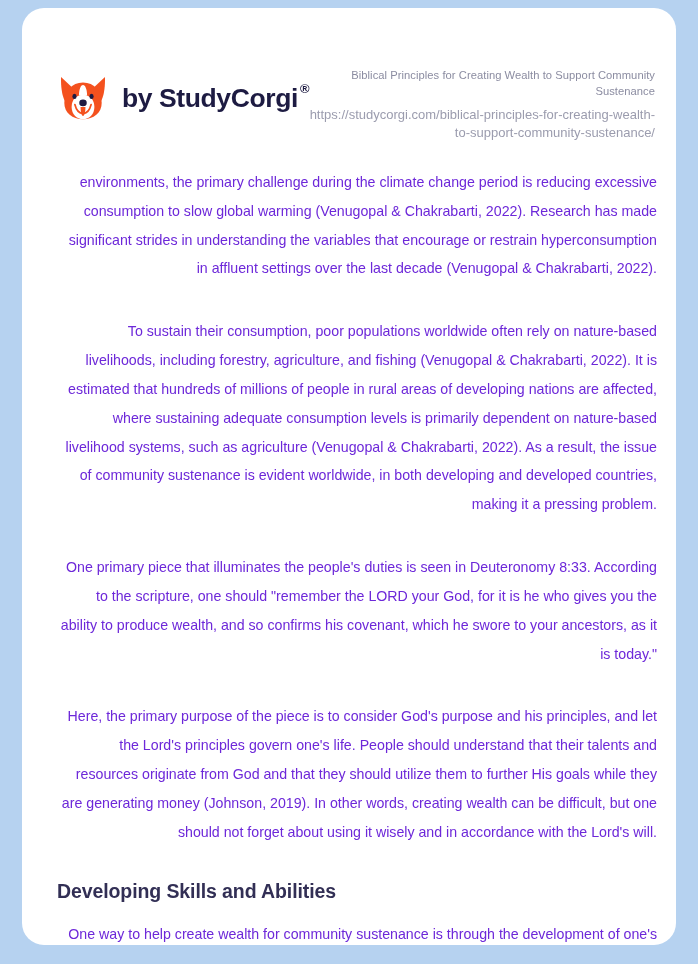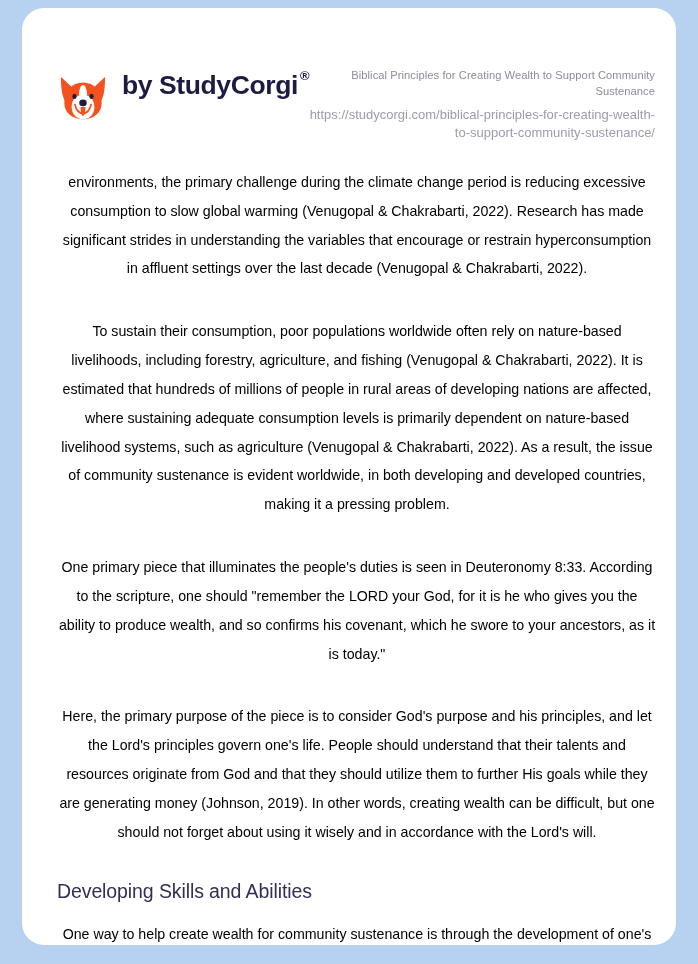--- a/index.html
+++ b/index.html
@@ -34,21 +34,21 @@
     top: 0;
     width: 654px;
     height: 150px;
   }
 
   .brand {
     position: absolute;
     left: 35px;
     top: 64px;
     display: flex;
-    align-items: flex-start;
+    align-items: center;
   }
 
   .corgi-logo {
     width: 52px;
     height: 52px;
     display: block;
     flex: none;
   }
 
   .brand-word {
@@ -100,32 +100,32 @@
     position: absolute;
     left: 35px;
     top: 160px;
     width: 600px;
   }
 
   .content p {
     margin: 0 0 34px 0;
     font-size: 14.2px;
     line-height: 2.03;
-    color: #000000;
-    text-align: center;
+    color: #6d28d9;
+    text-align: right;
   }
 
   .content p:last-child {
     margin-bottom: 0;
   }
 
   .section-heading {
     margin: 0 0 14px 0;
     font-size: 19.5px;
-    font-weight: normal;
+    font-weight: bold;
     color: #322f55;
     line-height: 1.5;
     letter-spacing: -0.1px;
   }
 
   .para-tight {
     margin-bottom: 30px !important;
   }
 </style>
 </head>

